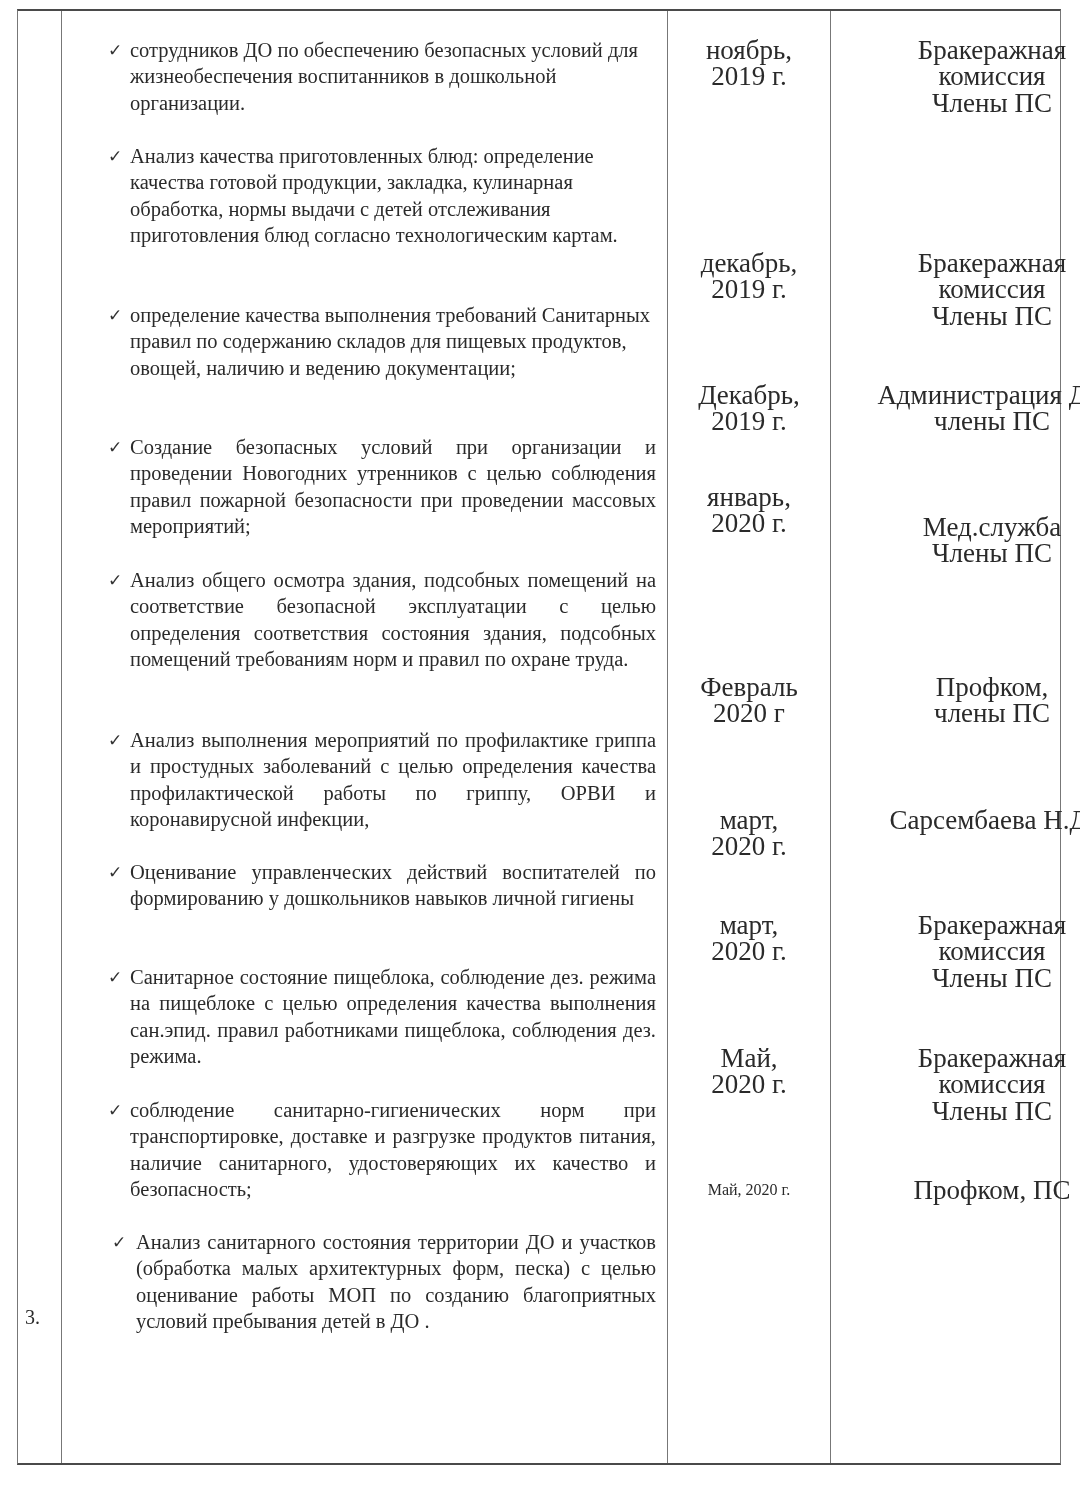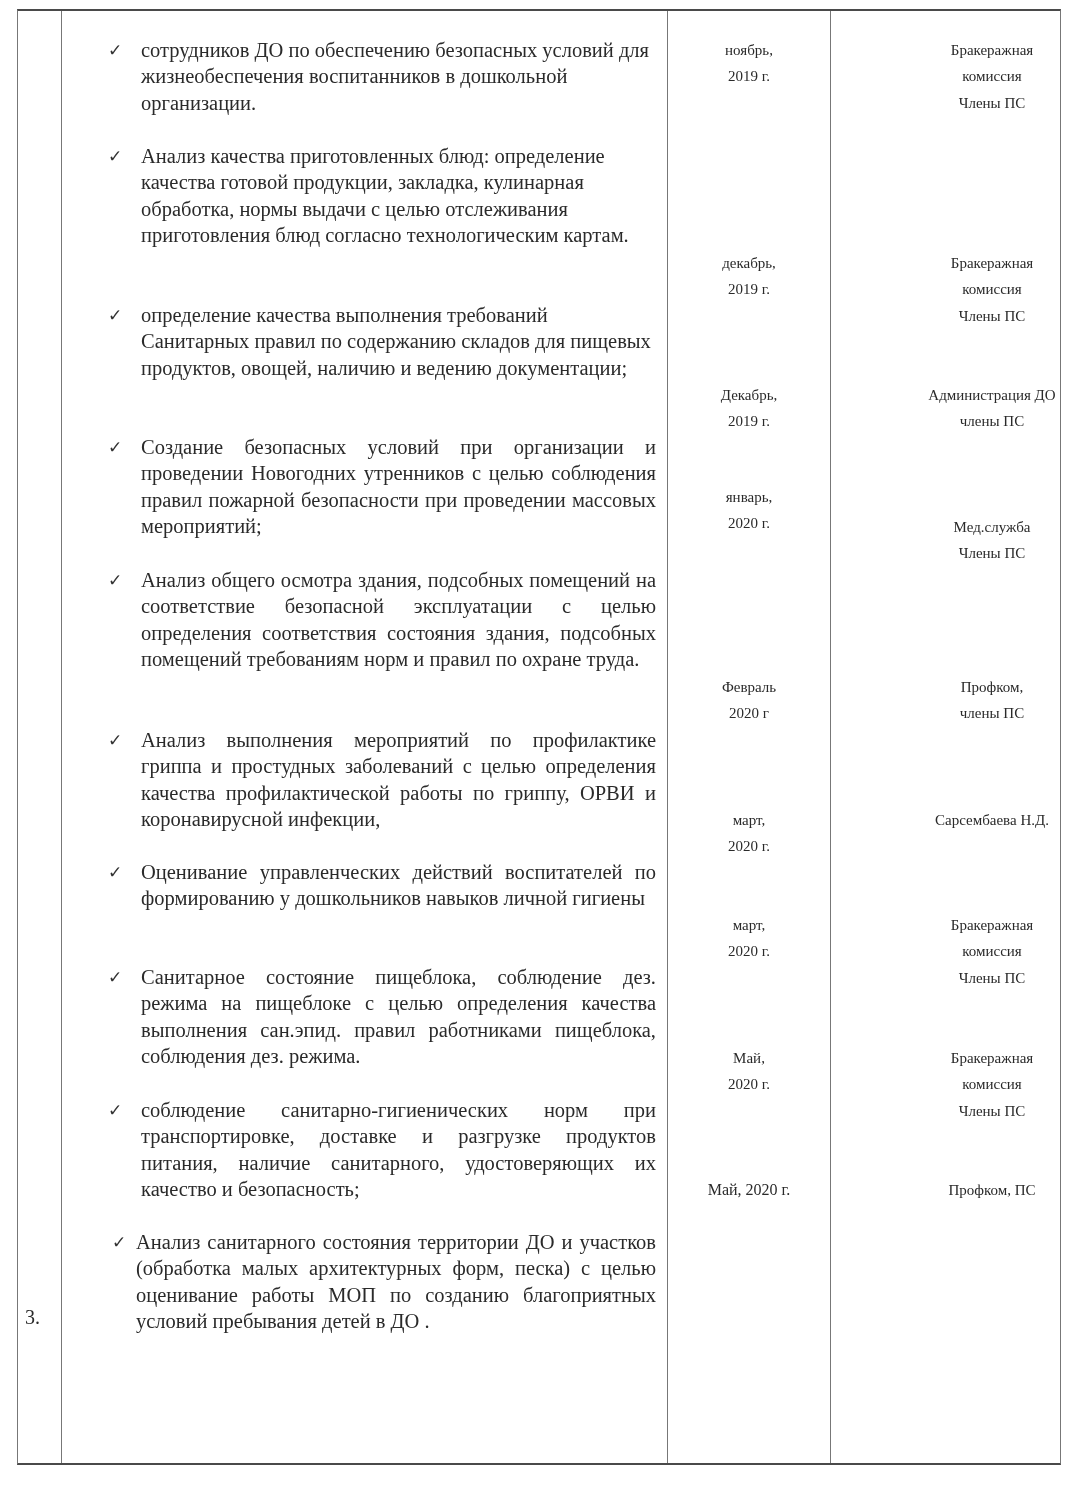--- a/index.html
+++ b/index.html
@@ -8,23 +8,23 @@
       font-family: "Liberation Serif", "DejaVu Serif", serif; color: #2a2a2a;
     }
     .table {
       position: absolute; left: 17px; top: 9px; width: 1044px; height: 1456px;
       border-top: 2px solid #4a4a4a; border-bottom: 2px solid #4a4a4a;
       border-left: 1px solid #777; border-right: 1px solid #777; box-sizing: border-box;
     }
     .vline { position: absolute; top: 0; bottom: 0; width: 1px; background: #777; }
     .item { position: absolute; left: 108px; width: 548px; font-size: 20.5px; line-height: 26.3px; }
     .check { position: absolute; left: 0; top: 0; font-family: "DejaVu Sans", sans-serif; font-size: 17px; color: #333; }
-    .item-text { margin-left: 33px; text-align: justify; }
+    .item-text { margin-left: 22px; text-align: justify; }
     .item-text.left { text-align: left; }
-    .cell-c { position: absolute; text-align: center; font-size: 15px; line-height: 26.3px; }
+    .cell-c { position: absolute; text-align: center; font-size: 27px; line-height: 26.3px; }
     .date { left: 668px; width: 162px; }
     .resp { left: 877px; width: 230px; }
     .rownum { position: absolute; left: 25px; top: 1306px; font-size: 20px; }
   </style>
 </head>
 <body>
 
 <div class="table">
   <div class="vline" style="left:43px"></div>
   <div class="vline" style="left:649px"></div>
@@ -32,21 +32,21 @@
 </div>
 
 <div class="rownum">3.</div>
 
 <div class="item" style="top:37px">
   <span class="check">✓</span>
   <div class="item-text left">сотрудников  ДО по обеспечению безопасных условий  для жизнеобеспечения воспитанников в дошкольной организации.</div>
 </div>
 <div class="item" style="top:143px">
   <span class="check">✓</span>
-  <div class="item-text left">Анализ качества приготовленных блюд: определение качества готовой продукции, закладка, кулинарная обработка, нормы выдачи с целью отслеживания приготовления блюд согласно технологическим картам.</div>
+  <div class="item-text left">Анализ качества приготовленных блюд: определение качества готовой продукции, закладка, кулинарная обработка, нормы выдачи с детей отслеживания приготовления блюд согласно технологическим картам.</div>
 </div>
 <div class="item" style="top:302px">
   <span class="check">✓</span>
   <div class="item-text left">определение качества выполнения требований Санитарных правил  по содержанию складов для пищевых продуктов, овощей, наличию и  ведению документации;</div>
 </div>
 <div class="item" style="top:434px">
   <span class="check">✓</span>
   <div class="item-text">Создание безопасных условий при организации и проведении Новогодних утренников с целью соблюдения правил пожарной безопасности при проведении массовых мероприятий;</div>
 </div>
 <div class="item" style="top:567px">

